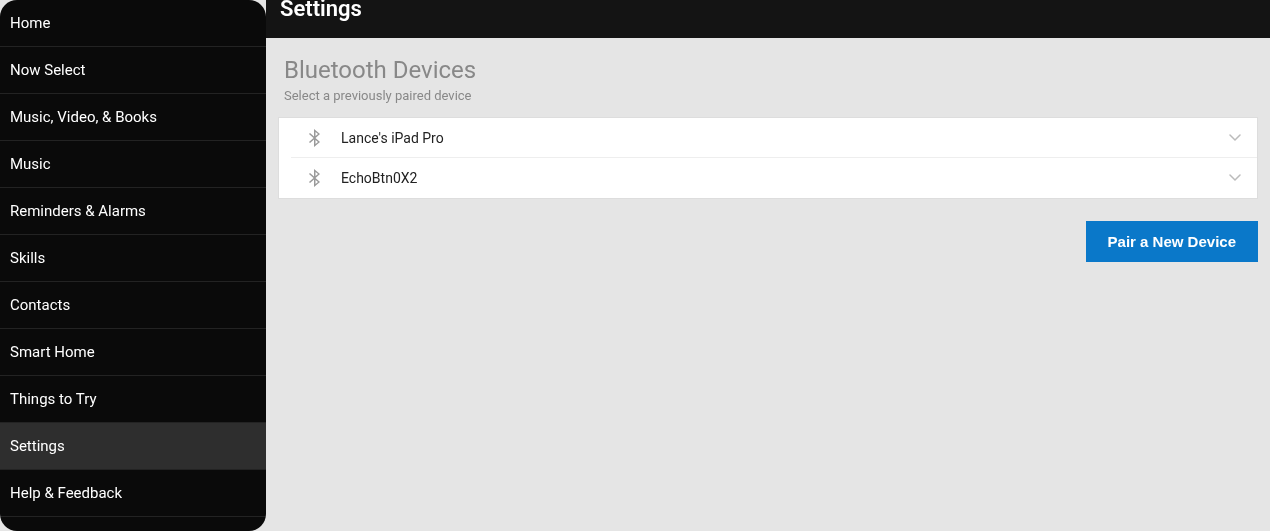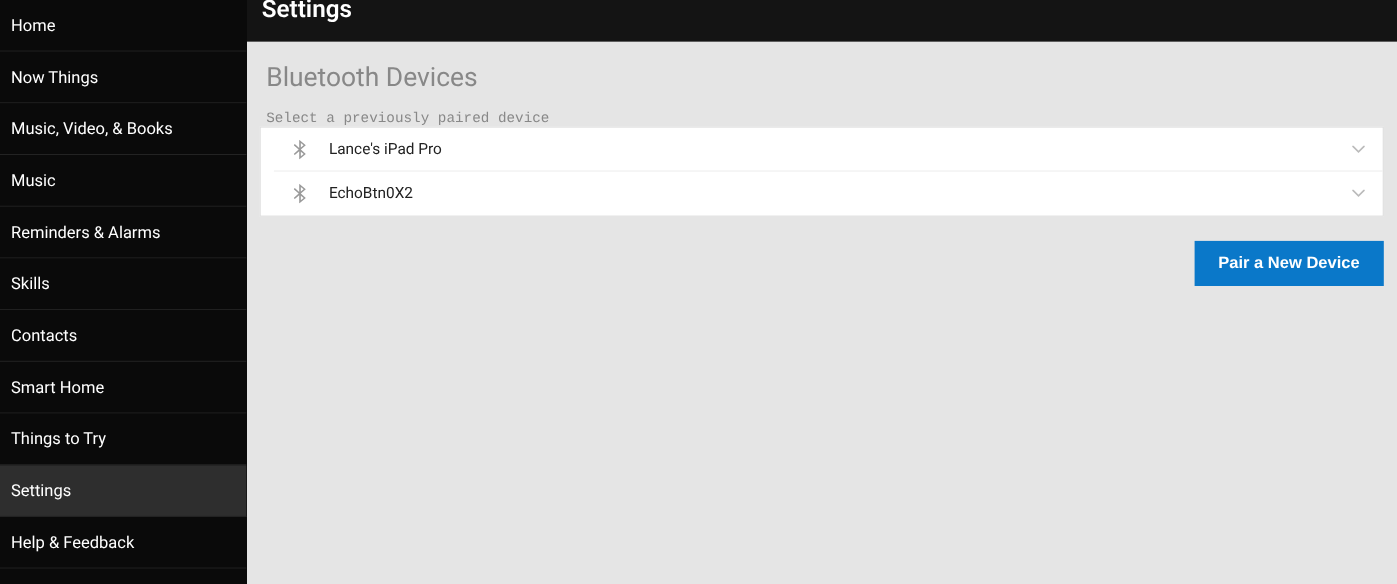--- a/index.html
+++ b/index.html
@@ -9,25 +9,26 @@
     }
     body {
       font-family: -apple-system, BlinkMacSystemFont, "Segoe UI", Roboto, Helvetica, Arial, sans-serif;
       background: #e5e5e5;
       width: 1270px;
       height: 531px;
       overflow: hidden;
       display: flex;
     }
     .sidebar {
-      width: 224px;
+      width: 266px;
       background: #0a0a0a;
       height: 100%;
       overflow-y: auto;
       flex-shrink: 0;
+      border-radius: 17px;
     }
     .sidebar-item {
       color: #fff;
       font-size: 15px;
       padding: 14px 10px;
       border-bottom: 1px solid #232323;
       cursor: pointer;
       background: #0a0a0a;
     }
     .sidebar-item.active {
@@ -51,29 +52,28 @@
     .content {
       flex: 1;
       background: #e5e5e5;
       padding: 18px 12px 12px 12px;
       overflow: auto;
     }
     .section-title {
       font-size: 24px;
       color: #888;
       font-weight: 400;
-      margin-bottom: 16px;
+      margin-bottom: 4px;
       padding-left: 6px;
     }
     .section-sub {
       font-size: 13px;
       color: #888;
-      margin-bottom: 0;
+      margin-bottom: 14px;
       padding-left: 6px;
-      font-family: Liberation Mono, monospace;
     }
     .device-list {
       background: #fff;
       border: 1px solid #ddd;
     }
     .device-row {
       display: flex;
       align-items: center;
       height: 40px;
       border-bottom: 1px solid #eee;
@@ -118,21 +118,21 @@
       cursor: pointer;
       font-weight: 700;
     }
     svg { display: block; }
   </style>
 </head>
 <body>
 
 <nav class="sidebar">
   <div class="sidebar-item"><span>Home</span></div>
-  <div class="sidebar-item"><span>Now Things</span></div>
+  <div class="sidebar-item"><span>Now Select</span></div>
   <div class="sidebar-item"><span>Music, Video, &amp; Books</span></div>
   <div class="sidebar-item"><span>Music</span></div>
   <div class="sidebar-item"><span>Reminders &amp; Alarms</span></div>
   <div class="sidebar-item"><span>Skills</span></div>
   <div class="sidebar-item"><span>Contacts</span></div>
   <div class="sidebar-item"><span>Smart Home</span></div>
   <div class="sidebar-item"><span>Things to Try</span></div>
   <div class="sidebar-item active"><span>Settings</span></div>
   <div class="sidebar-item"><span>Help &amp; Feedback</span></div>
   <div class="sidebar-item"></div>

